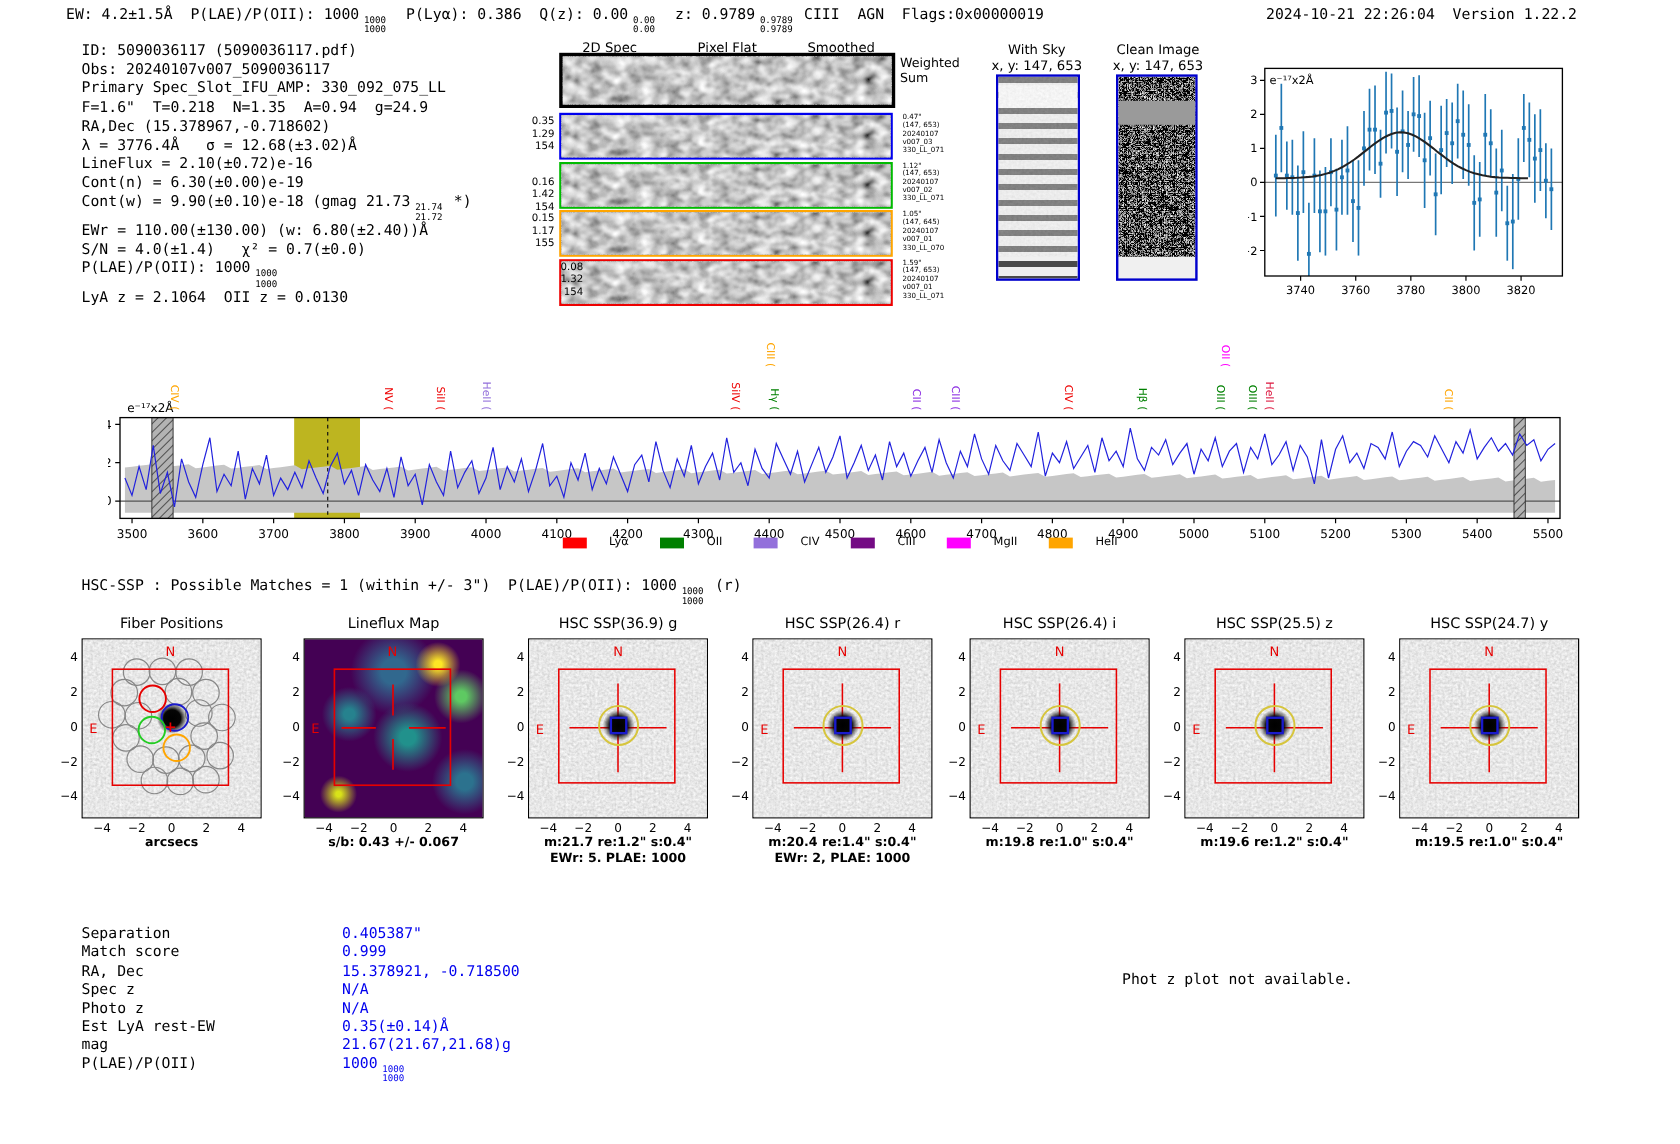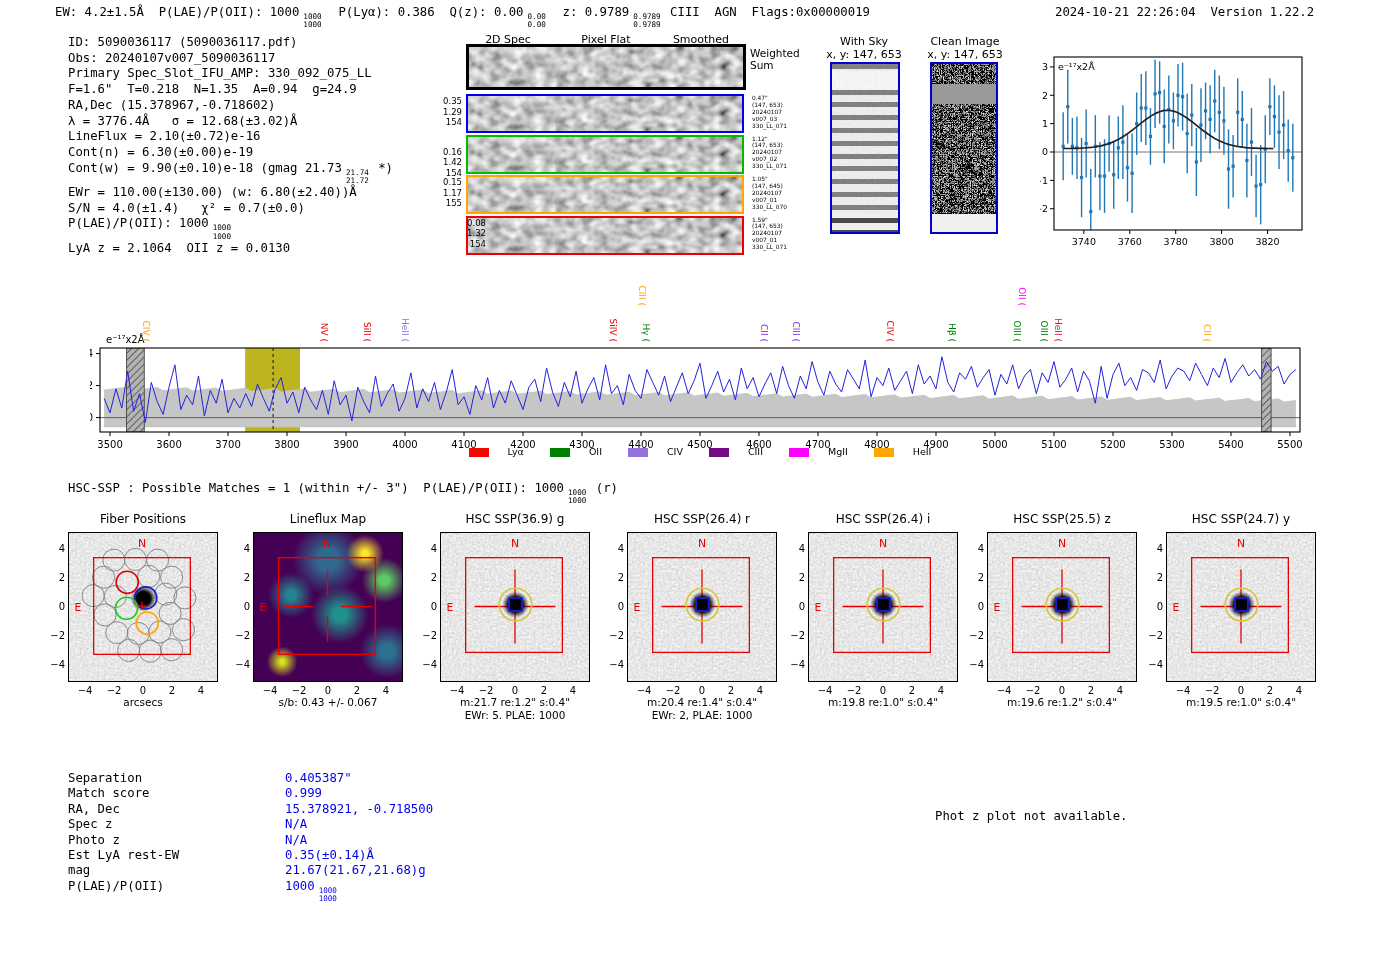--- a/index.html
+++ b/index.html
@@ -33,21 +33,21 @@
   
   .cpanel{position:absolute;top:512px;width:150px;height:214px;}
   .ctitle{font-family:"DejaVu Sans",sans-serif;font-size:12px;text-align:center;height:17px;white-space:nowrap;}
   .cplot{position:absolute;top:20px;left:0;width:148px;height:148px;border:1px solid #000;overflow:visible;background:#e8e8e8;}
   .cplot svg.bg{position:absolute;inset:0;width:148px;height:148px;}
   .cplot svg.fg{position:absolute;inset:0;width:148px;height:148px;overflow:visible;}
   .xt{position:absolute;top:152px;transform:translateX(-50%);font-family:"DejaVu Sans",sans-serif;font-size:10px;}
   .yt{position:absolute;left:-21px;width:17px;text-align:right;transform:translateY(-6px);
       font-family:"DejaVu Sans",sans-serif;font-size:10px;}
   .cap{position:absolute;left:-11px;width:172px;text-align:center;font-family:"DejaVu Sans",sans-serif;
-       font-size:10.5px;white-space:nowrap;}
+       font-size:10.5px;white-space:nowrap;font-weight:bold;}
   .c1{top:184px;} .c2{top:197px;}
   .vmap{position:absolute;inset:0;
     background:
       radial-gradient(26px at 75% 14%, #fde725 12%, rgba(253,231,37,0) 72%),
       radial-gradient(30px at 88% 32%, #5ec962 15%, rgba(94,201,98,0) 75%),
       radial-gradient(22px at 19% 87%, #d8e219 10%, rgba(216,226,25,0) 70%),
       radial-gradient(36px at 58% 55%, #21918c 18%, rgba(33,145,140,0) 80%),
       radial-gradient(30px at 25% 42%, #26828e 15%, rgba(38,130,142,0) 76%),
       radial-gradient(42px at 50% 18%, #31688e 25%, rgba(49,104,142,0) 85%),
       radial-gradient(34px at 90% 80%, #2c728e 20%, rgba(44,114,142,0) 80%),

